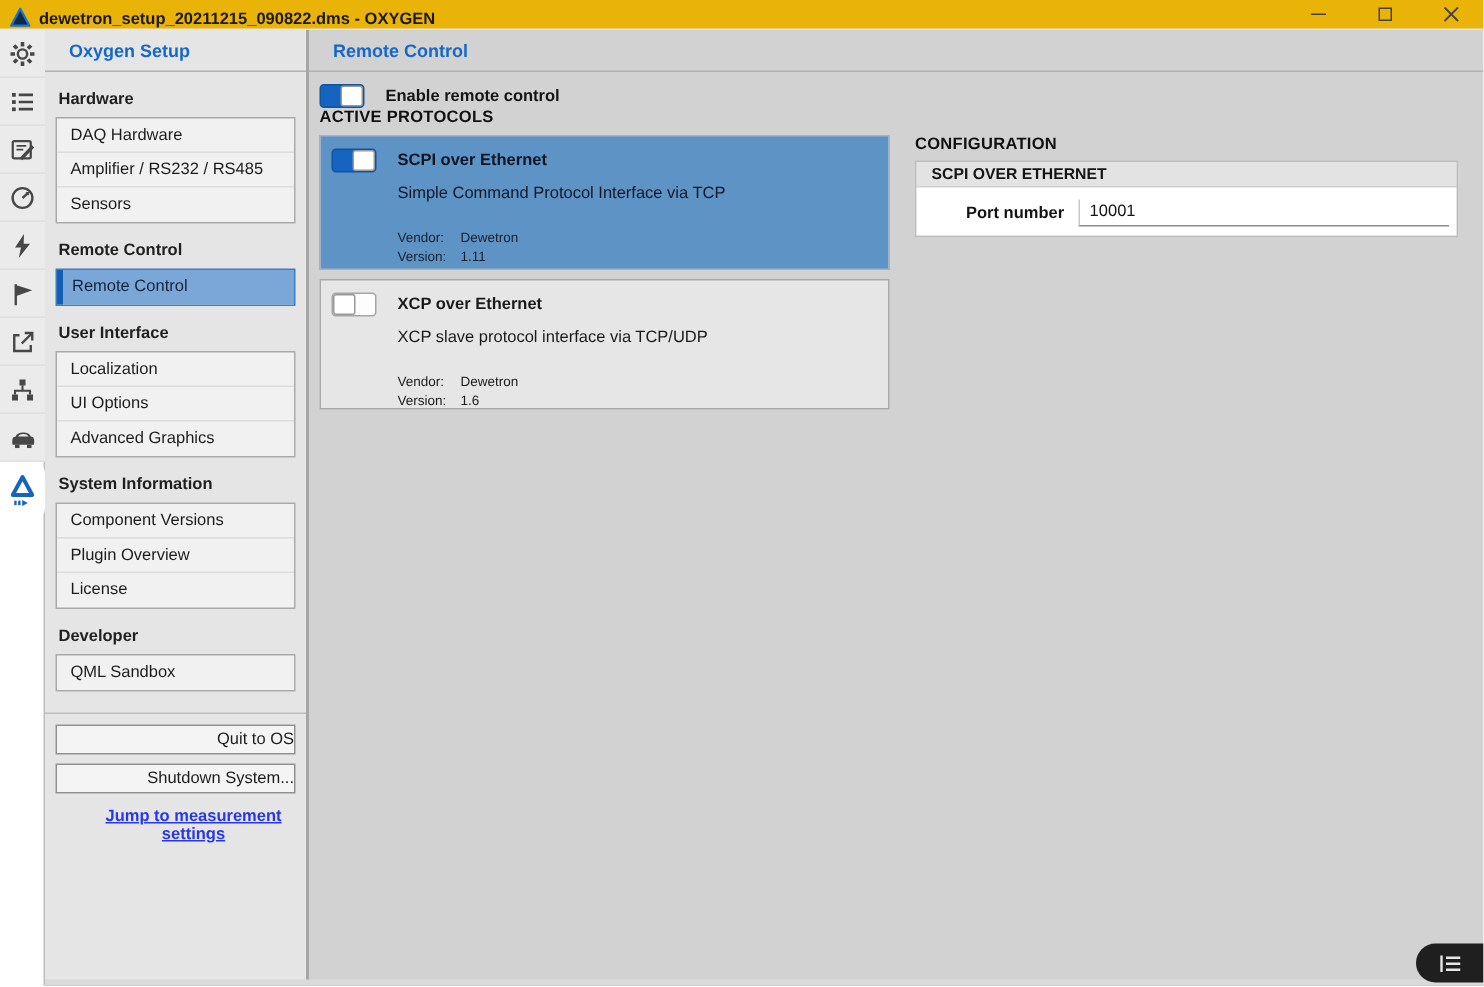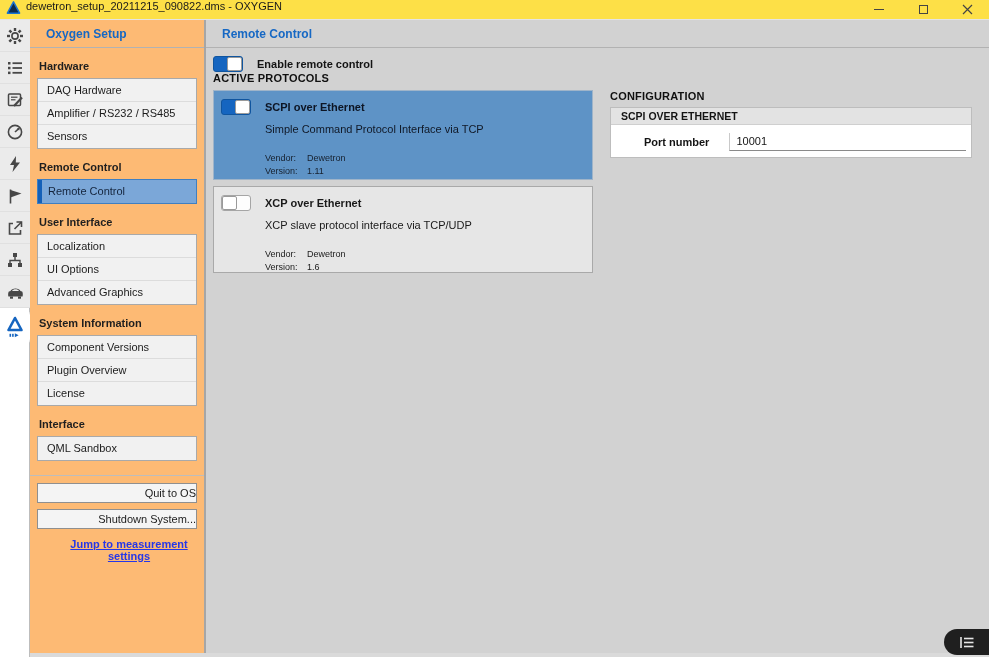--- a/index.html
+++ b/index.html
@@ -1,38 +1,38 @@
 <!DOCTYPE html>
 <html><head>
 <meta charset="utf-8">
 <style>
   * { margin:0; padding:0; box-sizing:border-box; }
   html,body { width:989px; height:658px; overflow:hidden;
     font-family:"Liberation Sans", sans-serif; background:#fff; font-size:11px; color:#1a1a1a; }
 
   
-  .titlebar { height:20px; background:#fde047; display:flex; align-items:flex-start; border-bottom:1px solid #e4e4e4; }
+  .titlebar { height:20px; background:#eab308; display:flex; align-items:flex-end; border-bottom:1px solid #e4e4e4;font-weight:bold; }
   .titlebar .app-logo { width:26px; display:flex; justify-content:center; align-items:center; }
   .titlebar .title-text { font-size:11px; color:#1a1a1a; }
   .win-controls { margin-left:auto; display:flex; height:100%; }
   .win-btn { width:44px; height:100%; display:flex; align-items:center; justify-content:center; cursor:default; }
   .glyph-min { width:10px; height:1px; background:#444; display:block; }
   .glyph-max { width:9px; height:9px; border:1px solid #444; display:block; }
 
   
   .app { position:relative; display:flex; height:637px; }
 
   
   .rail { width:30px; background:#ffffff; border-right:1px solid #bdbdbd; display:flex; flex-direction:column; }
   .rail-tab { width:30px; height:32px; background:#ebebeb; display:flex; align-items:center; justify-content:center; border-bottom:1px solid #e0e0e0; cursor:pointer; }
   .rail-tab.active { background:#ffffff; height:38px; border-radius:7px; border-bottom:none; flex-direction:column; justify-content:center; gap:1px; }
   .rail svg { display:block; }
 
   
-  .setup { width:176px; background:#fdba74; border-right:2px solid #a6a6a6; display:flex; flex-direction:column; border-bottom:1px solid #9a9a9a; }
+  .setup { width:176px; background:#e5e5e5; border-right:2px solid #a6a6a6; display:flex; flex-direction:column; border-bottom:1px solid #9a9a9a; }
   .panel-header { height:28px; line-height:28px; padding-left:16px; font-weight:bold; font-size:12px; color:#1668c4; border-bottom:1px solid #b2b2b2; }
   .side-box { margin:10px 7px 0 7px; background:#f1f1f1; border:1px solid #a9a9a9; }
   .side-box.first { margin-top:10px; }
   .side-item { height:23px; line-height:22px; padding:0 9px; border-bottom:1px solid #dcdcdc; color:#1c1c1c; cursor:pointer; }
   .side-item:last-child { border-bottom:none; }
   .side-box.sel-box { margin-top:4px; border:1px solid #3f7fc1; background:#7ba7d8; }
   .side-item.selected { background:#7ba7d8; border-left:4px solid #1460b8; padding-left:6px; color:#14243c; }
   .side-label { margin:12px 9px 0 9px; font-weight:bold; color:#1f1f1f; height:14px; }
   .side-label + .side-box { margin-top:4px; }
   .side-divider { margin:14px 0 0 0; border-top:1px solid #bdbdbd; }
@@ -61,21 +61,21 @@
   .card-title { font-weight:bold; color:#0d1524; }
   .card-desc { margin:8px 0 0 44px; color:#101826; }
   .card-meta { margin:18px 0 0 44px; font-size:9px; color:#16202e; }
   .card-meta-row { display:flex; margin-top:3px; }
   .card-meta-row .k { width:42px; }
   .card.card--plain .card-title, .card.card--plain .card-desc, .card.card--plain .card-meta { color:#1a1a1a; }
 
   .config-box { margin-top:5px; margin-left:7px; border:1px solid #bdbdbd; }
   .config-box-header { background:#e3e3e3; border-bottom:1px solid #cfcfcf; font-weight:bold; font-size:10.5px; color:#141414; padding:2px 0 2px 10px; }
   .config-box-body { background:#ffffff; display:flex; align-items:center; padding:8px 5px 6px 5px; }
-  .port-label { font-weight:bold; color:#141414; white-space:nowrap; margin-right:20px;padding-left:28px; }
+  .port-label { font-weight:bold; color:#141414; white-space:nowrap; margin-right:10px;padding-left:28px; }
   .port-input { flex:1; height:18px; border:none; border-bottom:1px solid #8a8a8a; border-left:1px solid #c9c9c9; background:#fff; font-family:"Liberation Sans", sans-serif; font-size:11px; color:#141414; padding:0 0 1px 6px; outline:none; }
 
   
   .bottom-strip { position:absolute; left:30px; right:0; bottom:0; height:4px; background:#dadada; }
   .sys-btn { position:absolute; right:0; bottom:2px; width:45px; height:26px; background:#1f1f1f; border-radius:13px 0 0 13px; display:flex; align-items:center; justify-content:center; cursor:pointer; }
 </style>
 </head>
 <body>
 
 <div class="titlebar">
@@ -216,21 +216,21 @@
       <div class="side-item">Advanced Graphics</div>
     </div>
 
     <div class="side-label">System Information</div>
     <div class="side-box">
       <div class="side-item">Component Versions</div>
       <div class="side-item">Plugin Overview</div>
       <div class="side-item">License</div>
     </div>
 
-    <div class="side-label">Interface</div>
+    <div class="side-label">Developer</div>
     <div class="side-box">
       <div class="side-item">QML Sandbox</div>
     </div>
 
     <div class="side-divider"></div>
 
     <div class="side-btn first-btn">Quit to OS</div>
     <div class="side-btn">Shutdown System...</div>
     <div class="jump-link">Jump to measurement settings</div>
   </div>

